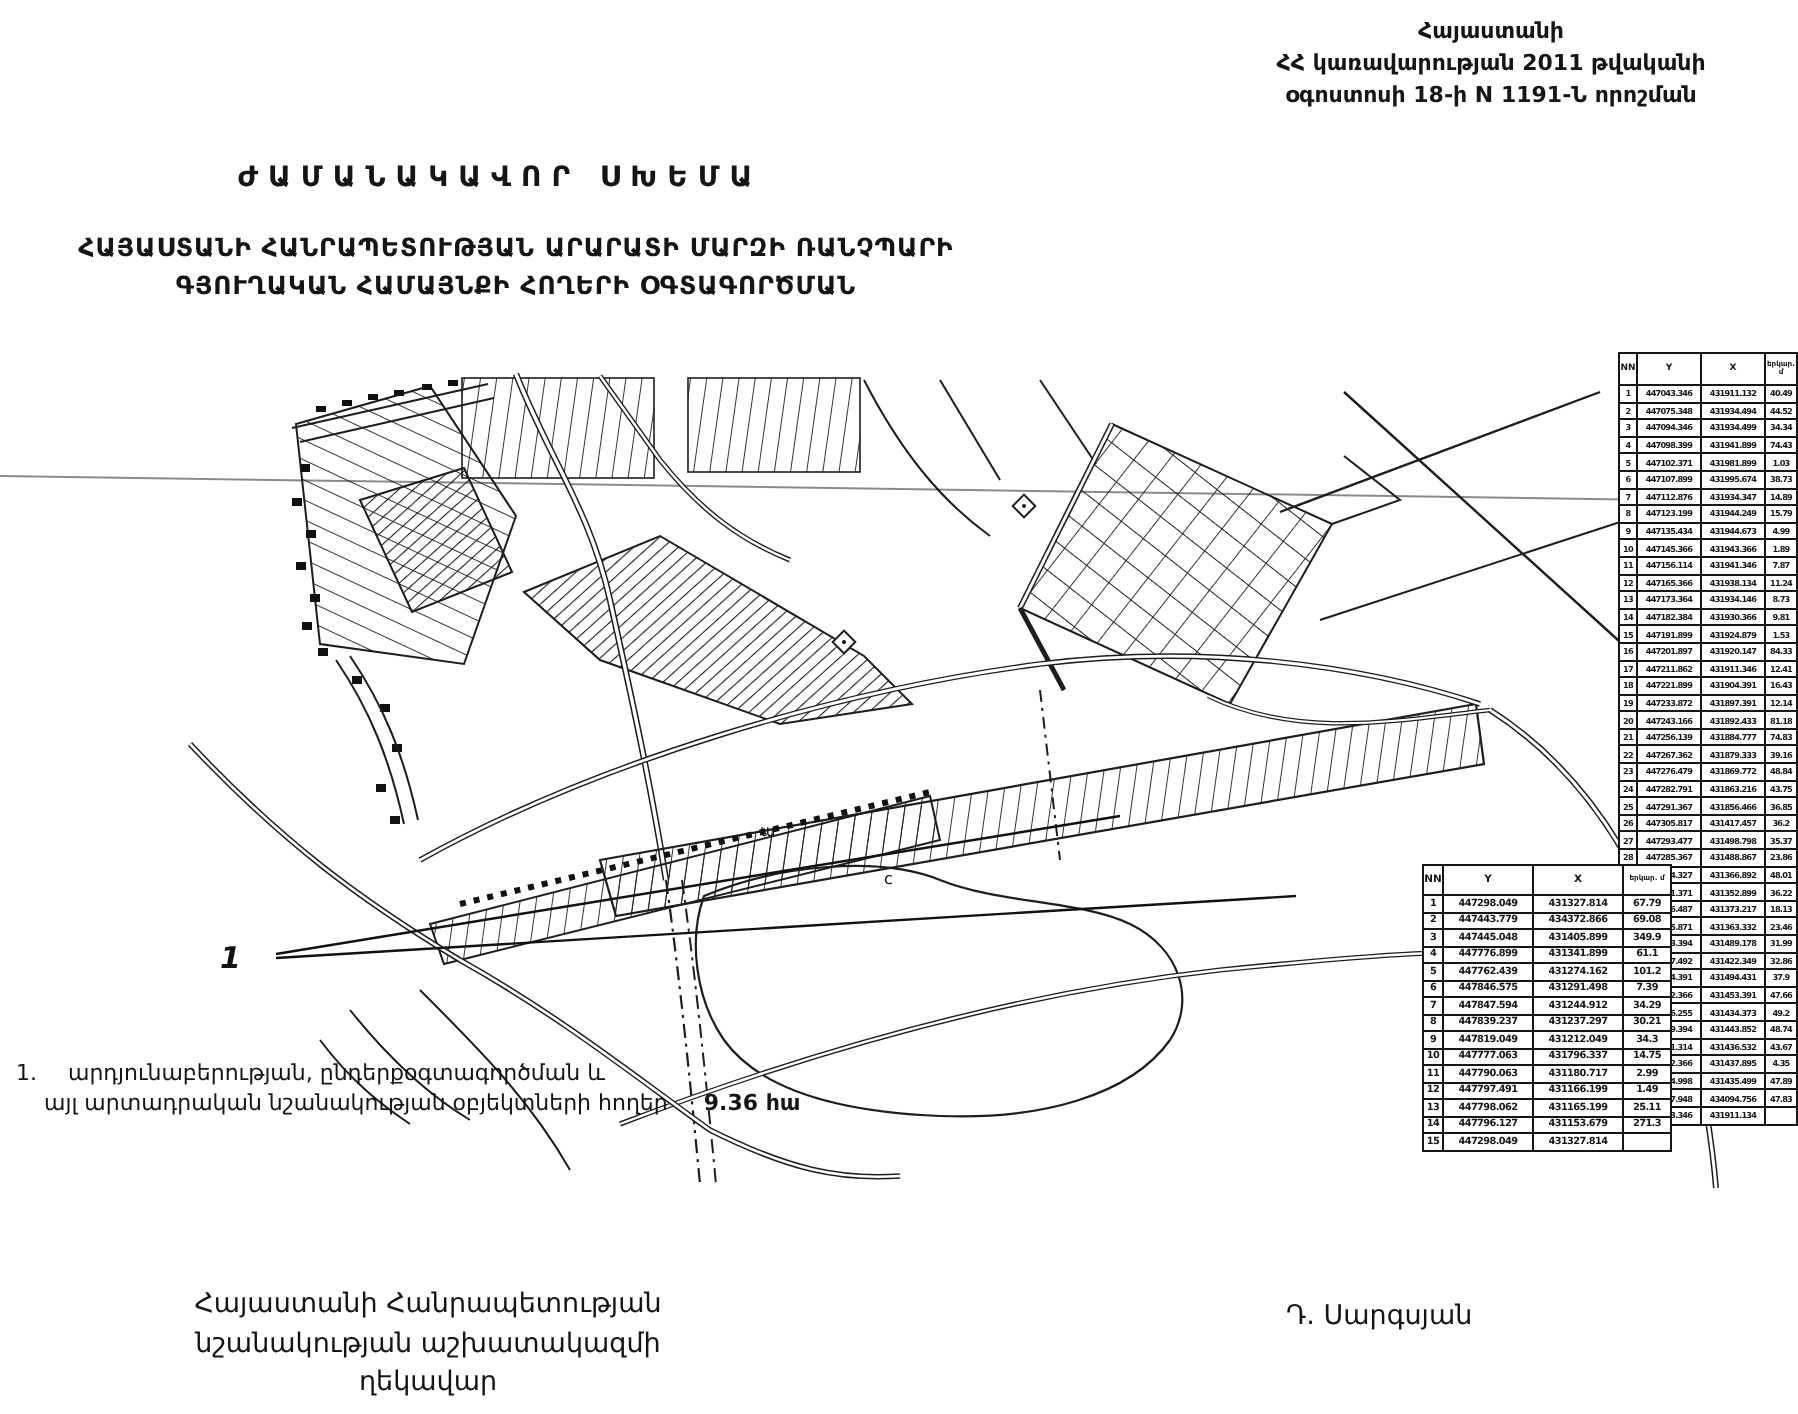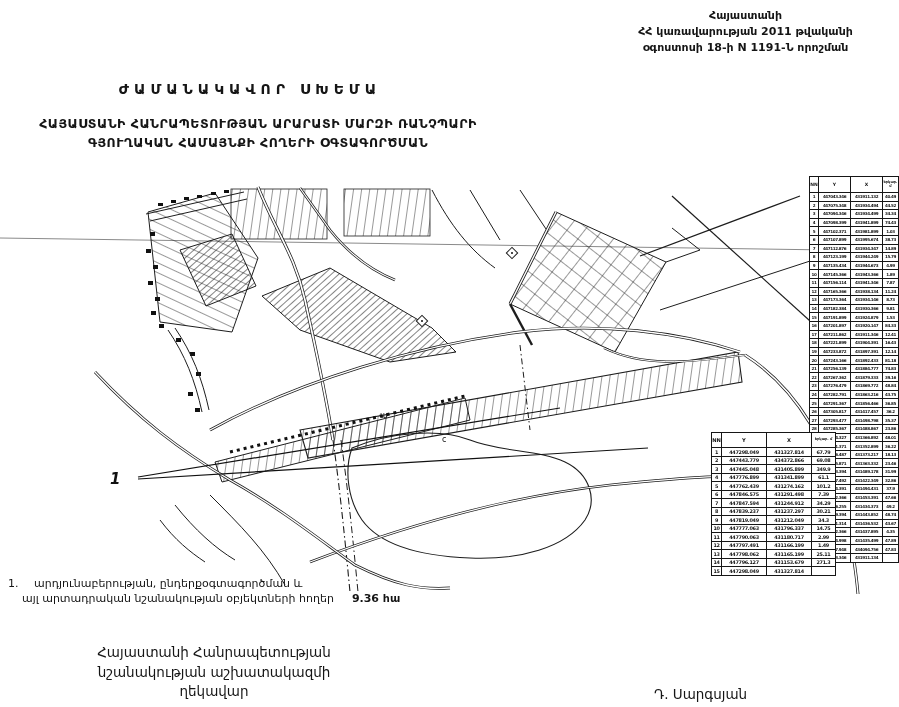--- a/index.html
+++ b/index.html
@@ -3,26 +3,26 @@
 <meta charset="utf-8">
 <style>
   html,body{margin:0;padding:0;background:#fff;}
   #page{position:relative;width:899px;height:707px;background:#ffffff;overflow:hidden;
         font-family:"DejaVu Sans",sans-serif;color:#151515;}
   .abs{position:absolute;}
   .ctr{text-align:center;}
   #annex{left:598px;top:8px;width:295px;font-size:11px;font-weight:bold;line-height:1.45;}
   #title{left:55px;top:81px;width:390px;font-size:14px;font-weight:bold;letter-spacing:5px;}
   #subtitle{left:2px;top:115px;width:512px;font-size:12.5px;font-weight:bold;line-height:1.5;letter-spacing:.5px;}
-  #note{left:8px;top:577px;width:460px;font-size:11px;line-height:1.35;}
+  #note{left:8px;top:530px;width:460px;font-size:11px;line-height:1.35;}
   #note .idx{display:inline-block;width:26px;}
   #note .l2{padding-left:14px;}
   #note .area{font-weight:bold;padding-left:18px;}
   #sig{left:78px;top:643px;width:272px;font-size:13.5px;line-height:1.45;}
-  #signame{left:643px;top:686px;width:140px;font-size:13.5px;margin-left:11px;}
+  #signame{left:643px;top:650px;width:140px;font-size:13.5px;}
   svg{position:absolute;left:0;top:0;}
   
   .coordtbl{border-collapse:collapse;table-layout:fixed;background:#fff;}
   .coordtbl td,.coordtbl th{border:1px solid #161616;padding:0;overflow:hidden;white-space:nowrap;
       font-weight:bold;text-align:center;vertical-align:middle;font-family:"DejaVu Sans",sans-serif;}
   #tbl1wrap{left:809px;top:176px;}
   #tbl1{width:89px;}
   #tbl1 td{height:7.6px;font-size:4.1px;letter-spacing:-0.4px;}
   #tbl1 th{height:15px;font-size:4.5px;}
   #tbl1 col.cn{width:9px;} #tbl1 col.cy{width:32px;} #tbl1 col.cx{width:32px;} #tbl1 col.cl{width:16px;}

